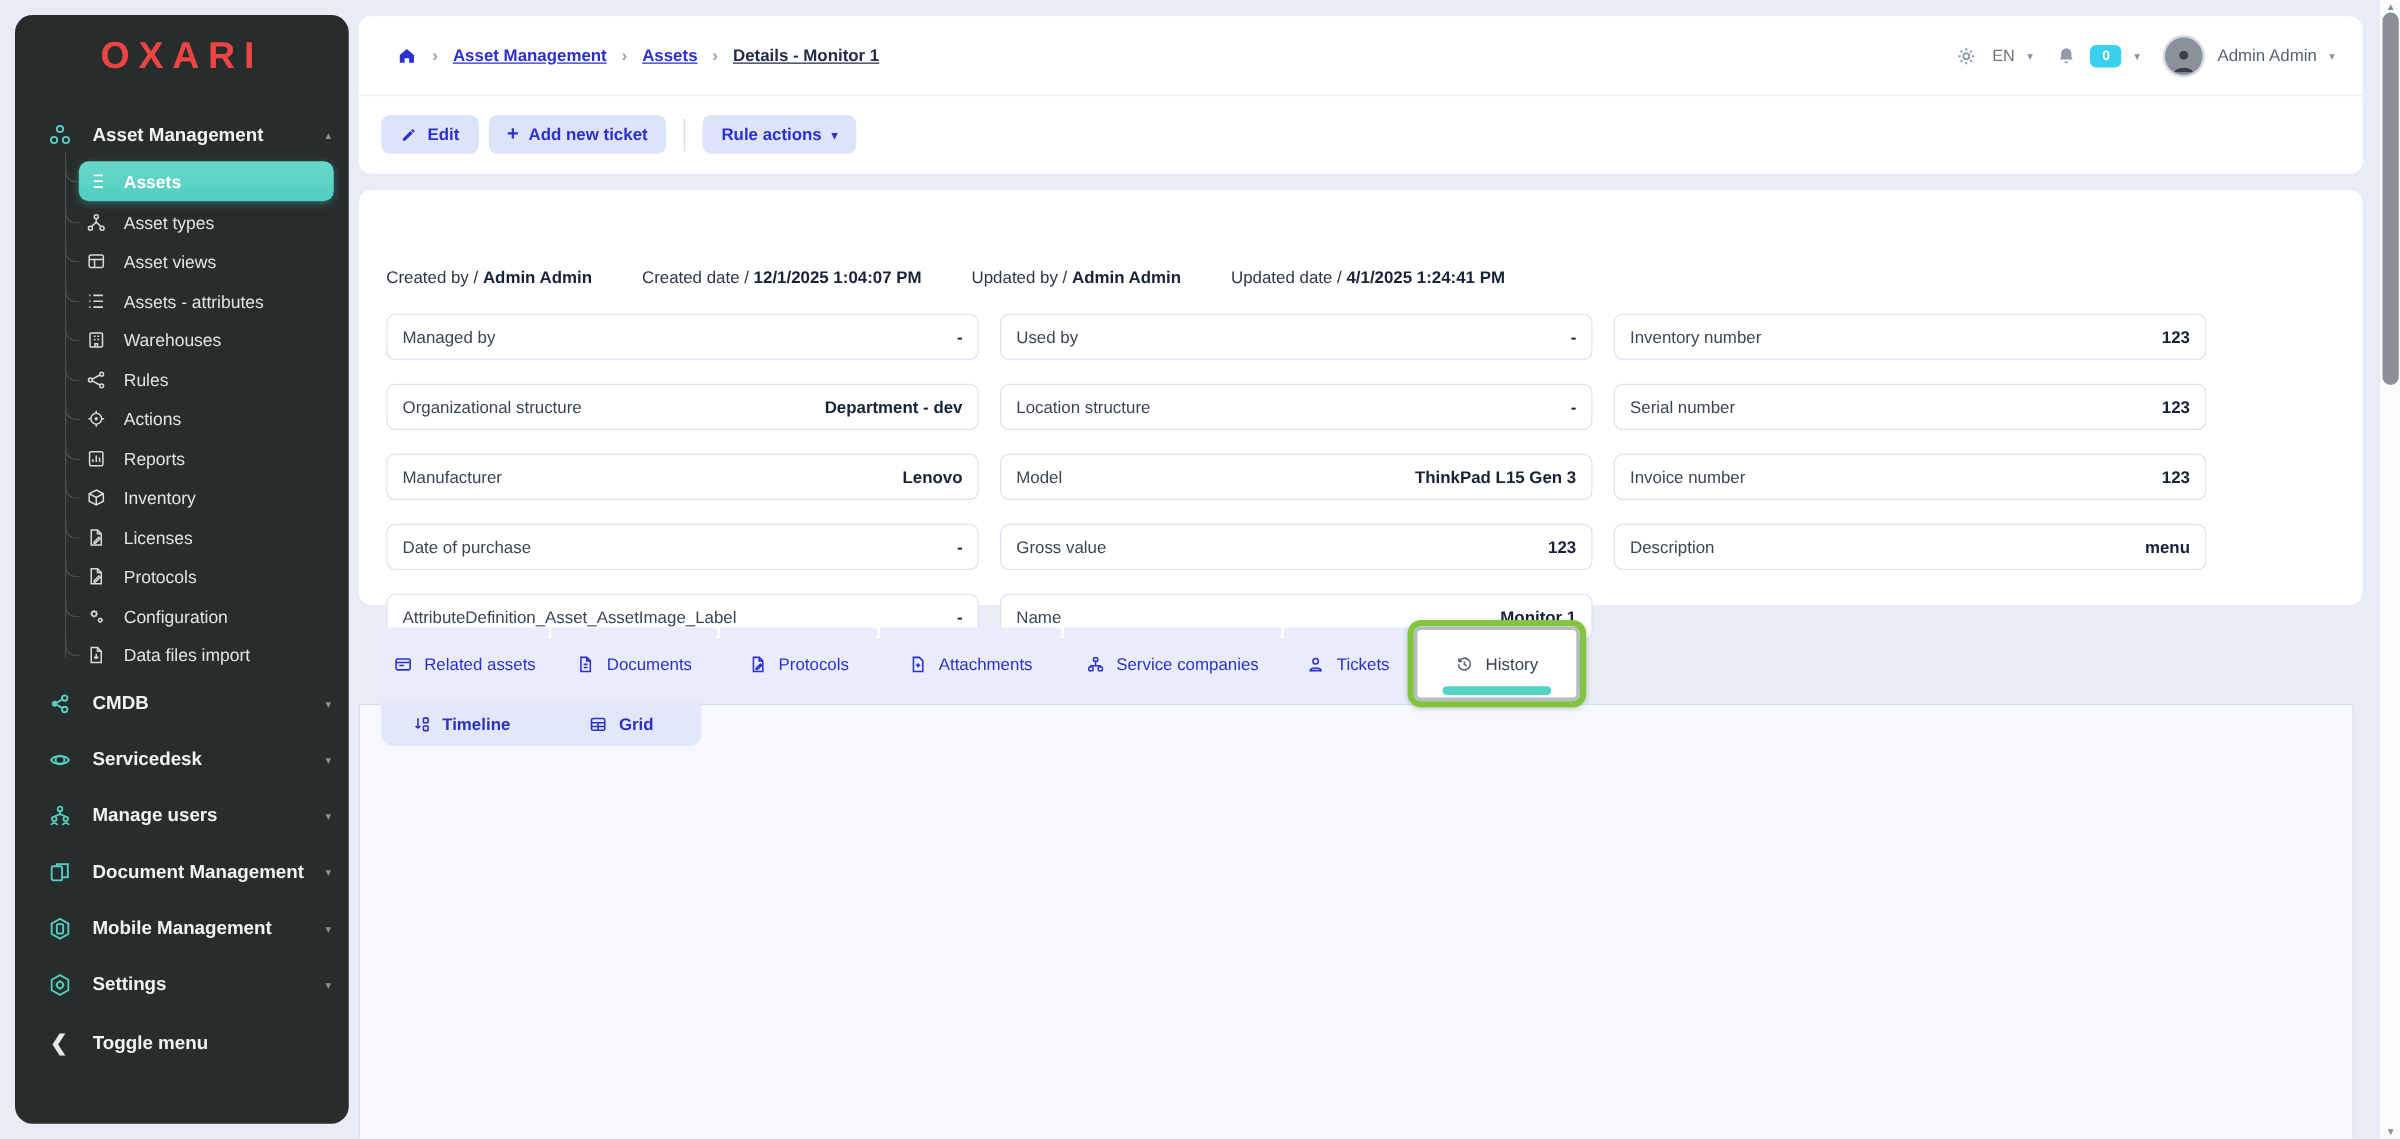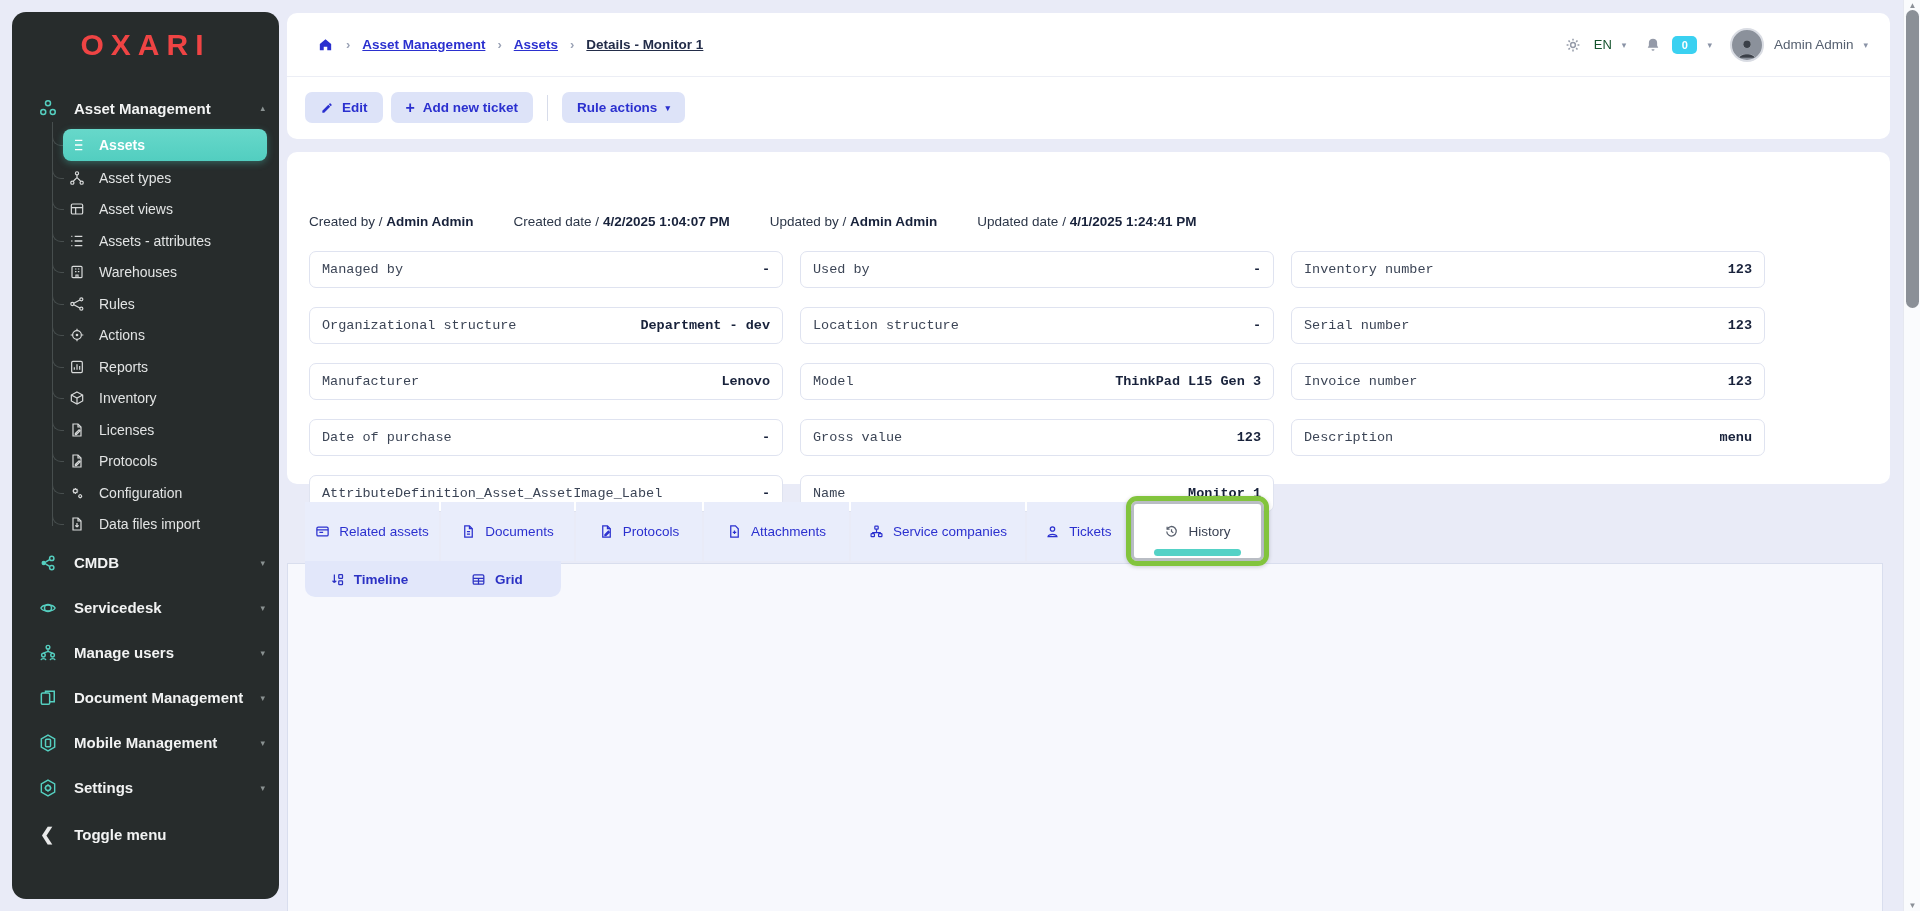--- a/index.html
+++ b/index.html
@@ -40,21 +40,21 @@
   .header-card { position:absolute; left:287px; top:13px; width:1603px; height:126px;
                  background:#fff; border-radius:10px; }
   .crumb-row { height:64px; display:flex; align-items:center; padding:0 22px 0 30px; border-bottom:1px solid #eceef5; }
   .crumb-sep { color:#9aa2b5; font-size:13px; margin:0 12px; font-weight:700; }
   .crumb-link { color:#2b30cf; font-size:13.5px; font-weight:700; text-decoration:underline; cursor:pointer; }
   .crumb-current { color:#232d49; font-size:13.5px; font-weight:700; text-decoration:underline; }
   .home-ic { width:17px; height:17px; color:#2b30cf; cursor:pointer; }
 
   .user-cluster { margin-left:auto; display:flex; align-items:center; gap:10px; }
   .user-cluster .gear { width:18px; height:18px; color:#949aa8; }
-  .lang { font-size:13px; color:#14532d; margin-left:2px; }
+  .lang { font-size:13px; color:#737373; margin-left:2px; }
   .mini-caret { font-size:9px; color:#8a93a6; }
   .bell { width:18px; height:18px; color:#949aa8; margin-left:8px; }
   .notif-badge { min-width:25px; height:18px; background:#3ad1f1; color:#fff; font-size:11px; font-weight:700;
                  border-radius:5px; display:flex; align-items:center; justify-content:center; padding:0 6px; }
   .avatar { width:34px; height:34px; border-radius:50%; background:#8b919b; border:2px solid #d9dce3;
             display:flex; align-items:center; justify-content:center; overflow:hidden; margin-left:8px; }
   .avatar svg { width:26px; height:26px; margin-top:6px; }
   .user-name { font-size:13.5px; color:#566070; }
 
   .toolbar-row { height:61px; display:flex; align-items:center; padding:0 18px; gap:8px; }
@@ -65,21 +65,21 @@
   .btn .plus-glyph::before { content:"+"; font-size:16px; font-weight:600; }
   .tb-divider { width:1px; height:26px; background:#d7dcea; margin:0 6px; }
 
   
   .details-card { position:absolute; left:287px; top:152px; width:1603px; height:332px;
                   background:#fff; border-radius:10px; padding:18px 22px 0 22px; }
   .meta-row { display:flex; gap:40px; font-size:13.5px; color:#2c3648; margin-bottom:22px;margin-top:44px; }
   .meta-item .mval { font-weight:700; color:#18223b; }
   .fields-grid { display:grid; grid-template-columns:repeat(3, 474px); column-gap:17px; row-gap:19px; }
   .fbox { height:37px; border:1px solid #dfe3f0; border-radius:7px; background:#fff;
-          display:flex; align-items:center; justify-content:space-between; padding:0 12px;font-family:Liberation Mono, monospace; }
+          display:flex; align-items:center; justify-content:space-between; padding:0 12px; }
   .fbox .flabel { font-size:13.5px; color:#3c4556; }
   .fbox .fval { font-size:13.5px; font-weight:700; color:#18223b; white-space:nowrap; }
 
   
   .tabs-row { position:absolute; left:305px; top:502px; height:59px; display:flex; gap:2px; }
   .tab { background:#e9edfb; color:#2b30cf; display:flex; align-items:center; justify-content:center;
          gap:9px; font-size:13.5px; font-weight:500; cursor:pointer; }
   .tab .tic { width:15px; height:15px; flex:none; }
   .tab.t1{width:134px}.tab.t2{width:133px}.tab.t3{width:126px}.tab.t4{width:145px}
   .tab.t5{width:174px}.tab.t6{width:103px}
@@ -342,21 +342,21 @@
       <button class="btn">
         <span>Rule actions</span>
         <span class="mini-caret" style="color:#2b30cf;">▾</span>
       </button>
     </div>
   </section>
 
   <section class="details-card">
     <div class="meta-row">
       <span class="meta-item"><span>Created by /</span> <span class="mval">Admin Admin</span></span>
-      <span class="meta-item"><span>Created date /</span> <span class="mval">4/2/2025 1:04:07 PM</span></span>
+      <span class="meta-item"><span>Created date /</span> <span class="mval">12/1/2025 1:04:07 PM</span></span>
       <span class="meta-item"><span>Updated by /</span> <span class="mval">Admin Admin</span></span>
       <span class="meta-item"><span>Updated date /</span> <span class="mval">4/1/2025 1:24:41 PM</span></span>
     </div>
 
     <div class="fields-grid">
       <div class="fbox">
           <span class="flabel">Managed by</span>
           <span class="fval">-</span>
         </div>
       <div class="fbox">

